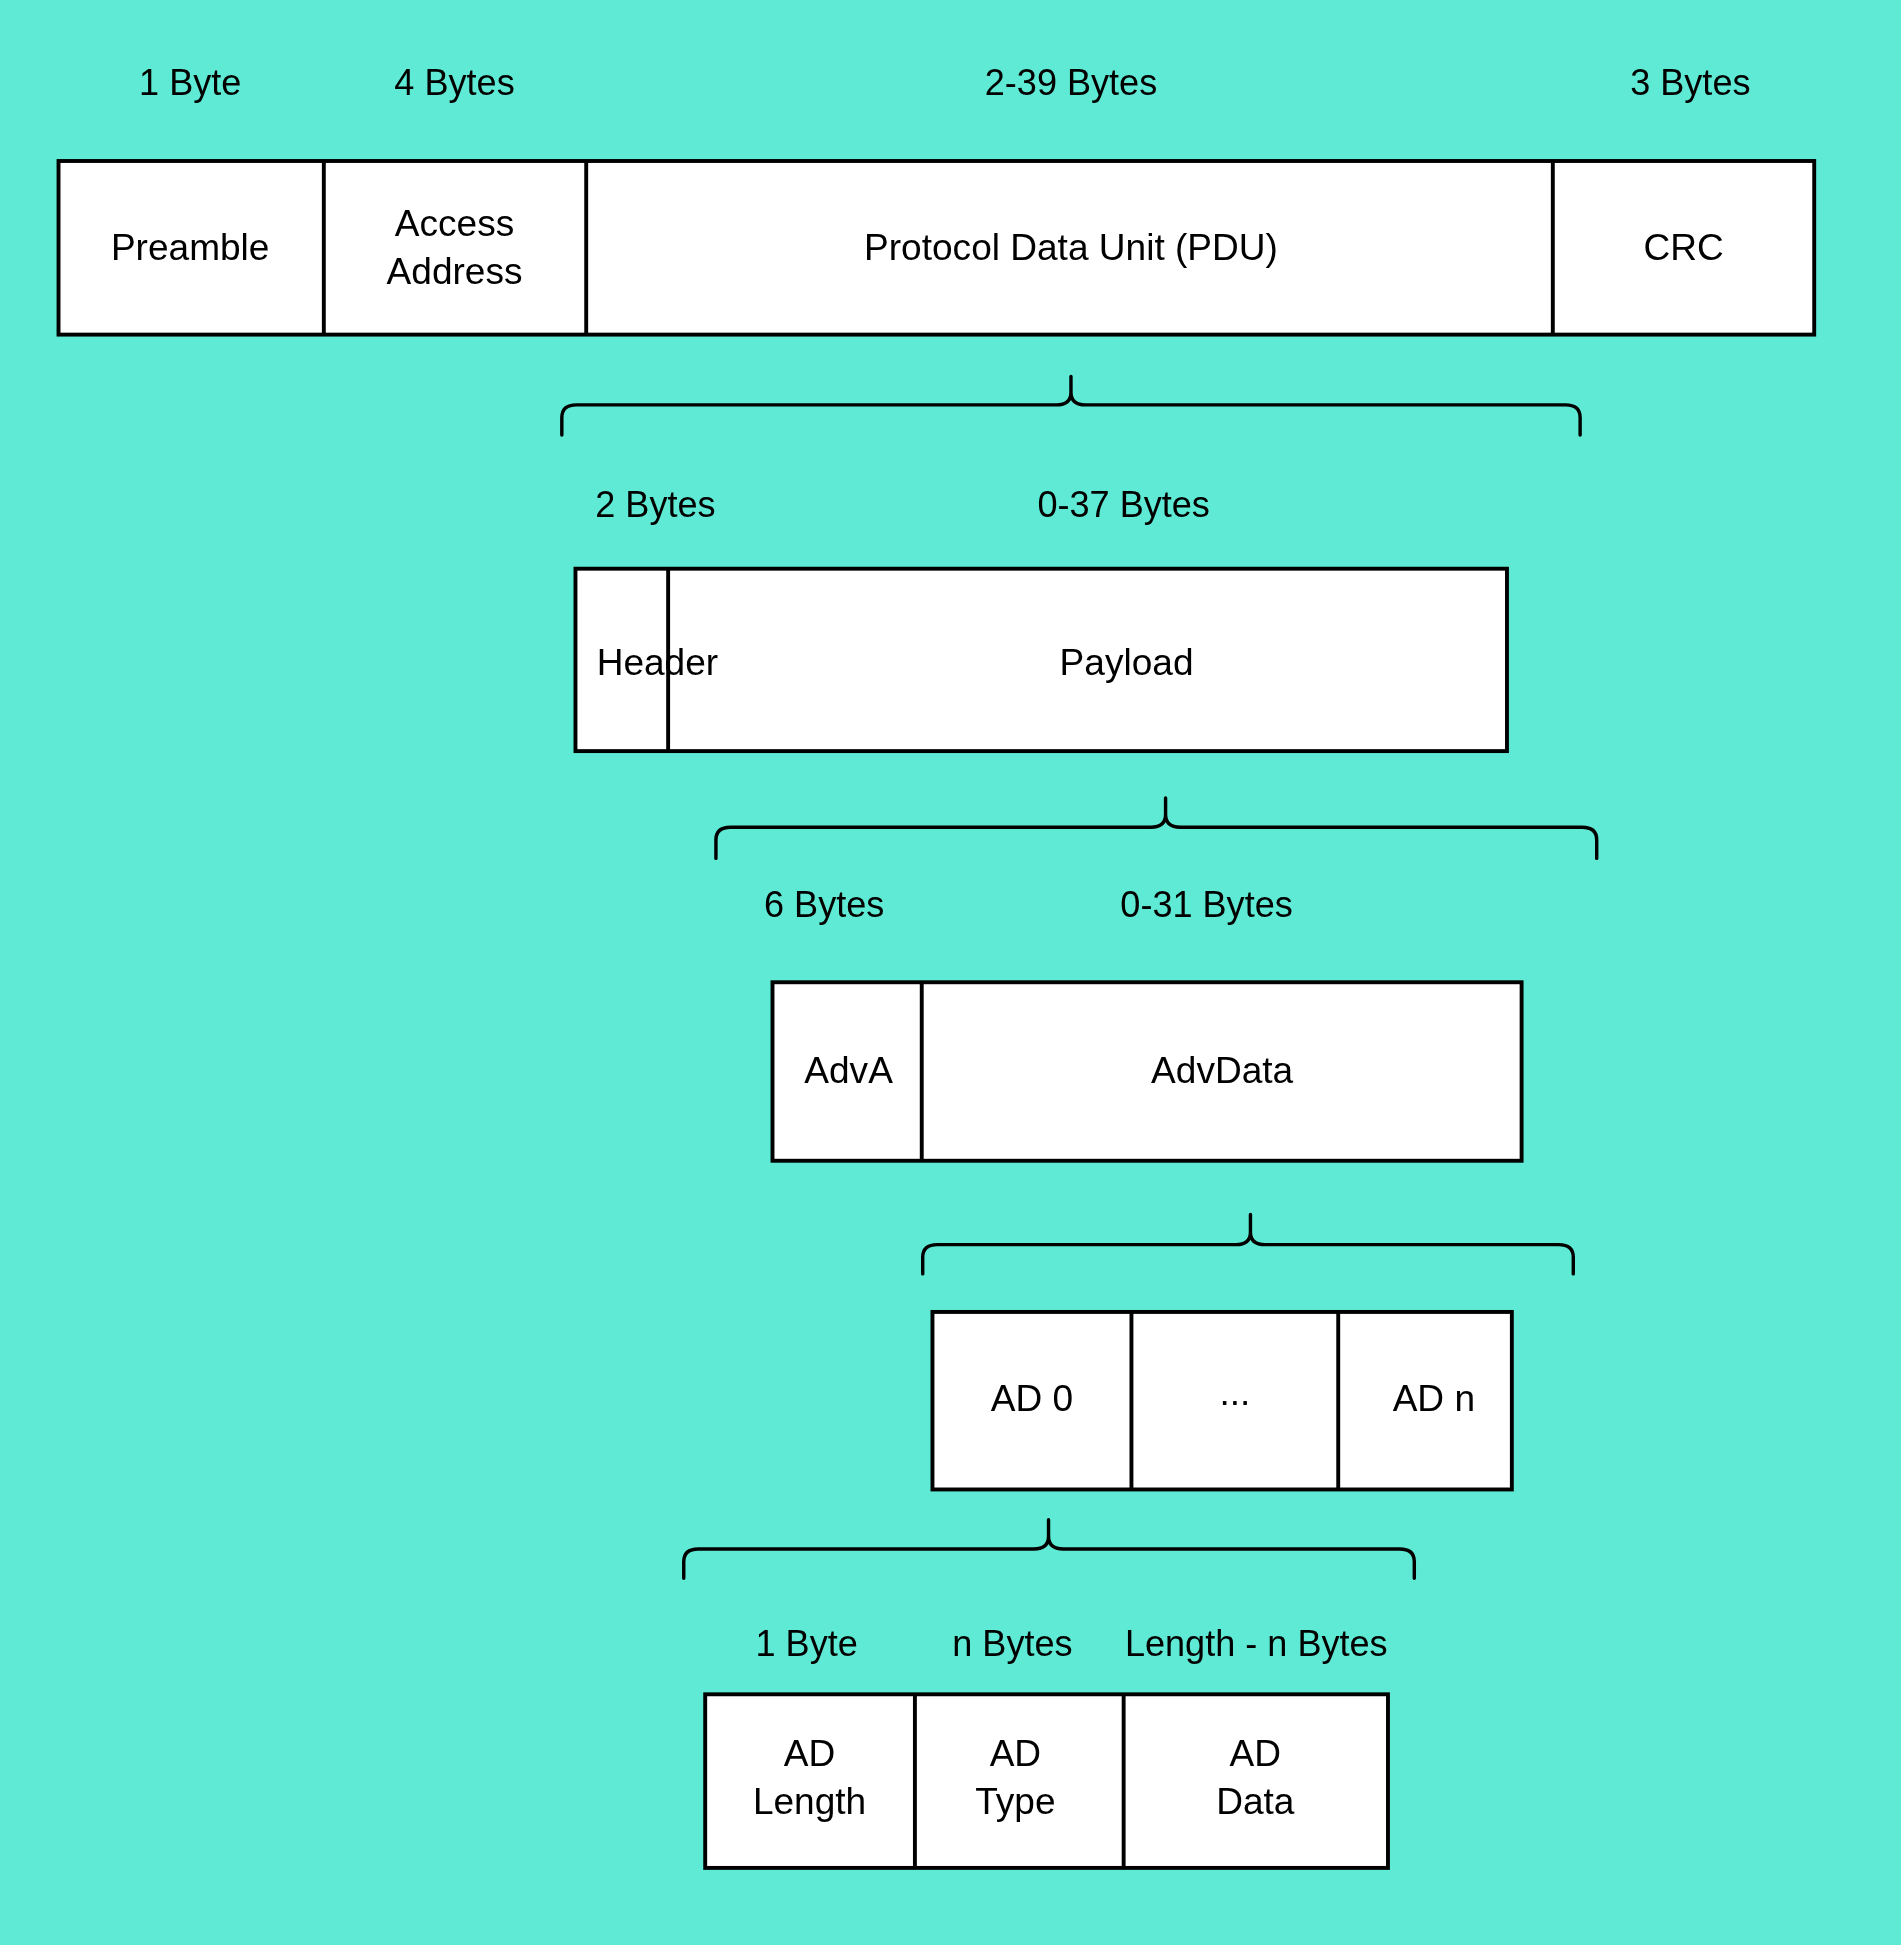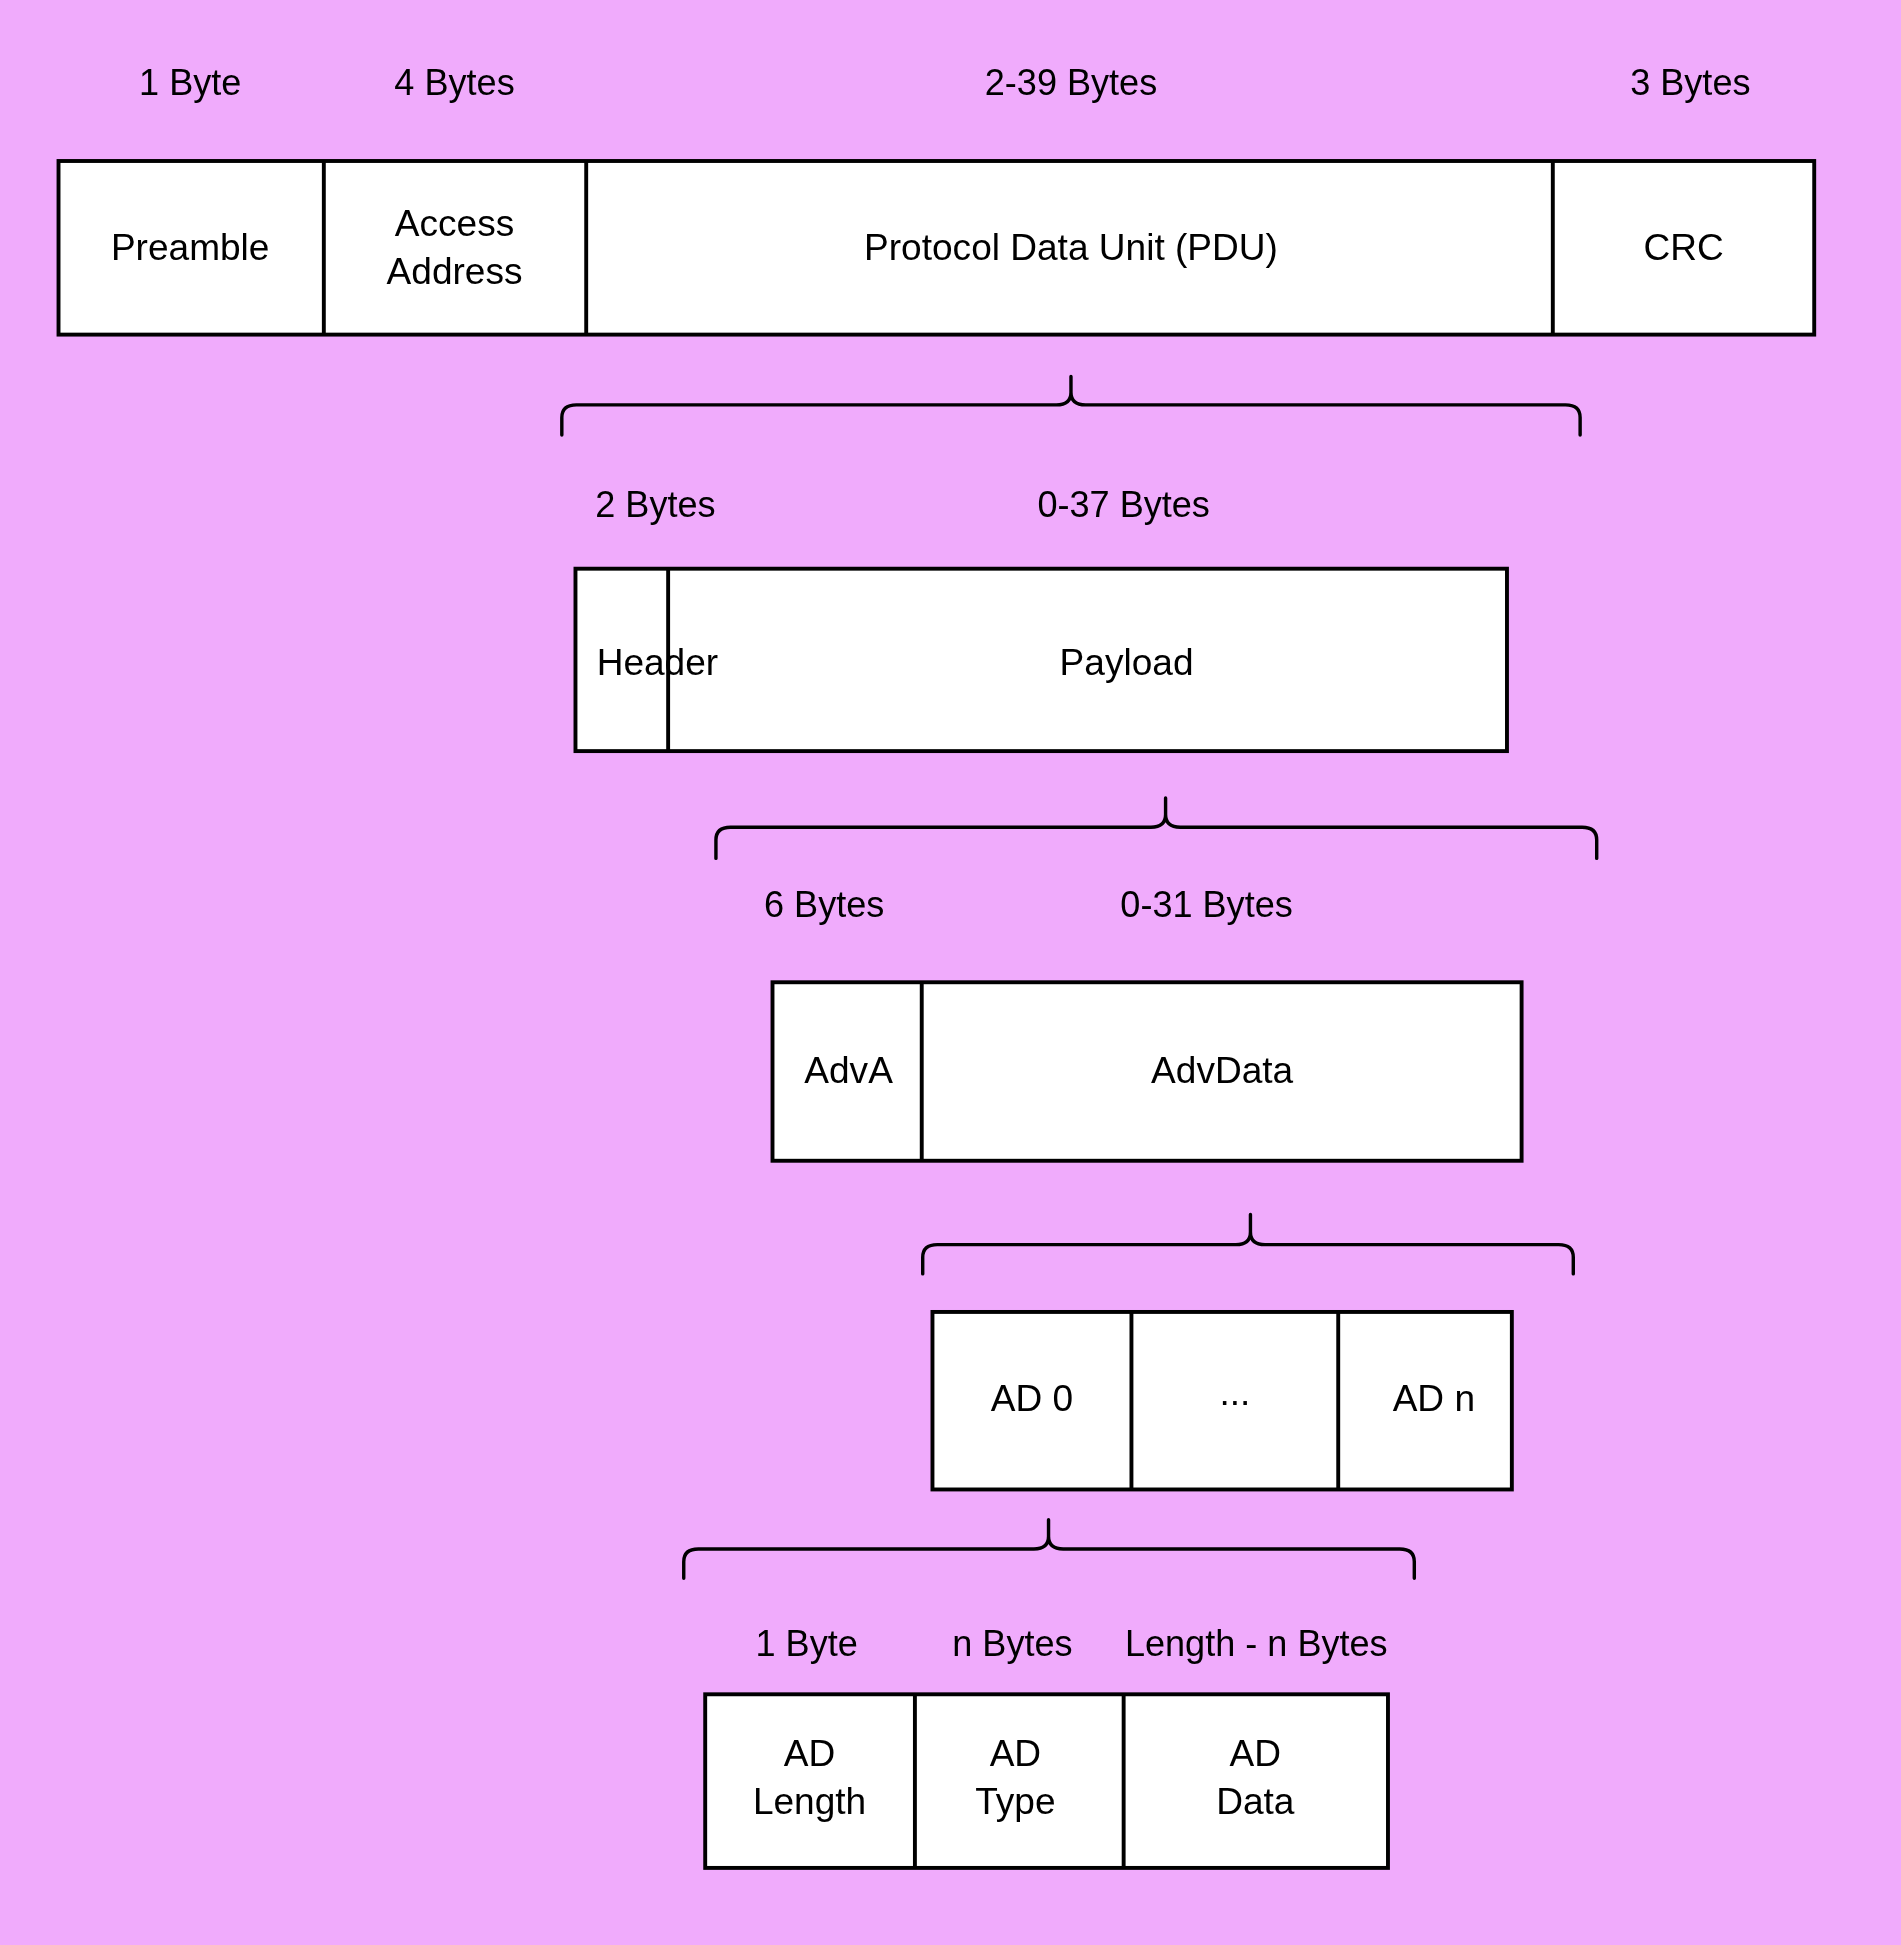--- a/index.html
+++ b/index.html
@@ -10,21 +10,21 @@
   body {
     width: 1902px;
     height: 1946px;
     font-family: "Liberation Sans", sans-serif;
     overflow: hidden;
   }
   #diagram-root {
     position: relative;
     width: 1902px;
     height: 1946px;
-    background: #f0abfc;
+    background: #5eead4;
   }
   svg.layer {
     position: absolute;
     top: 0;
     left: 0;
     width: 1902px;
     height: 1946px;
   }
   .box-rect {
     fill: #ffffff;

